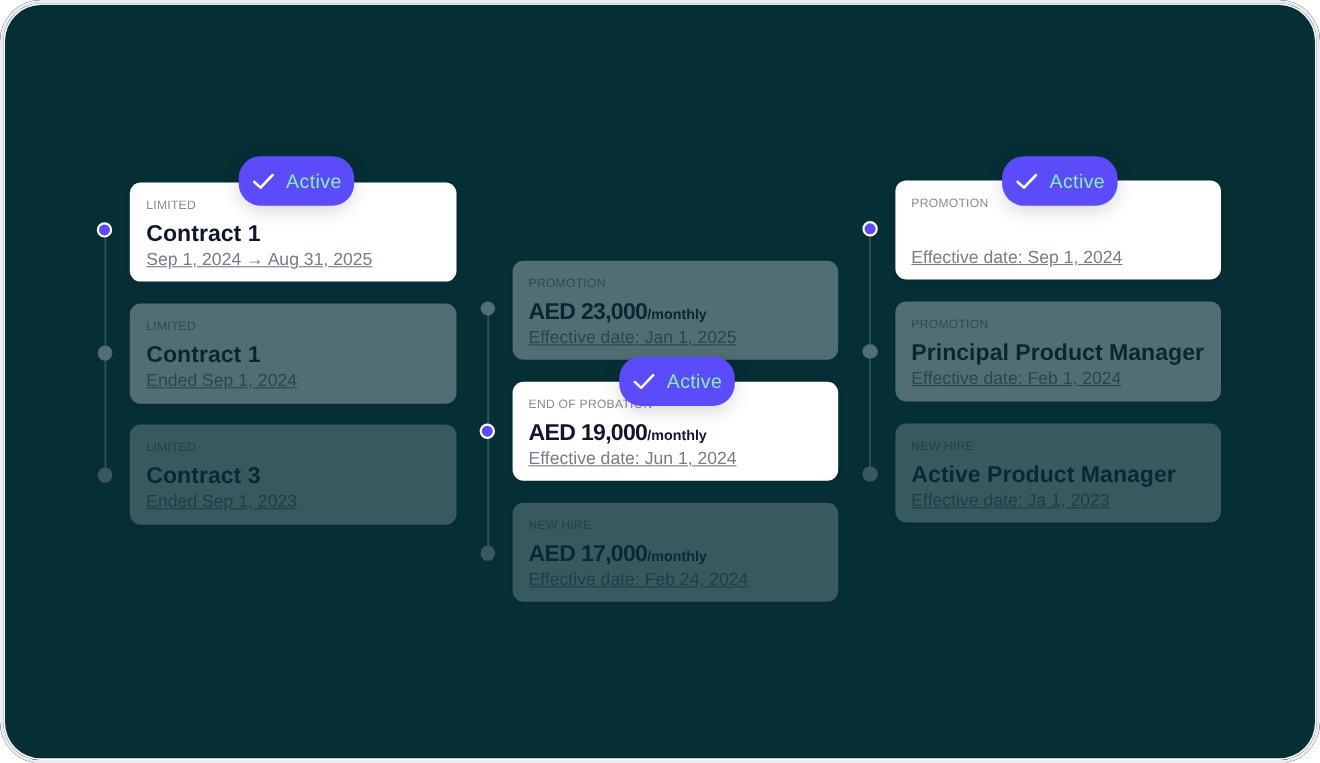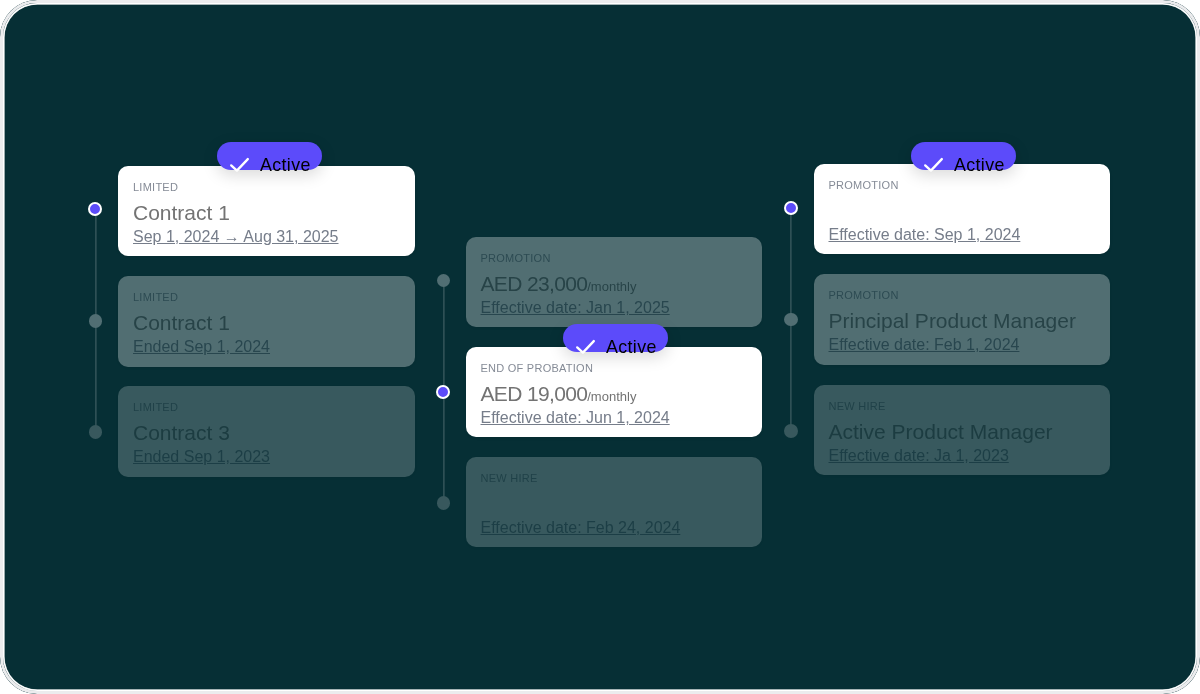--- a/index.html
+++ b/index.html
@@ -41,32 +41,32 @@
   .card{box-shadow:0 1px 3px rgba(0,0,0,.22);}
   .card.current{box-shadow:0 1px 3px rgba(0,0,0,.10);}
   .card.past{opacity:.30;}
   .card.faded{opacity:.20;}
 
   .kind{position:absolute;left:15px;top:15px;height:13px;
         font-size:11px;letter-spacing:0.25px;line-height:13px;
         color:#858b96;font-weight:400;white-space:nowrap;}
 
   .title{position:absolute;left:15px;top:34px;height:25px;
-         font-size:21px;line-height:25px;color:#737373;
-         font-weight:400;letter-spacing:0px;white-space:nowrap;}
+         font-size:21px;line-height:25px;color:#0f172a;
+         font-weight:700;letter-spacing:0px;white-space:nowrap;}
   .title .unit{font-size:13px;letter-spacing:0;}
   .title.amount{letter-spacing:-0.65px;}
 
   .meta{position:absolute;left:15px;top:64px;height:14px;
         font-size:16px;line-height:14px;color:#767d8a;
         font-weight:400;white-space:nowrap;text-decoration:underline;}
 
   
-  .badge{position:absolute;width:105.2px;height:28px;border-radius:20px;
-         background:#5c4bfa;color:#000000;box-sizing:border-box;
+  .badge{position:absolute;width:105.2px;height:45px;border-radius:20px;
+         background:#5c4bfa;color:#86efac;box-sizing:border-box;
          box-shadow:0 5px 16px rgba(0,0,0,.15);}
   .badge .bicon{position:absolute;left:11px;top:11px;}
   .badge .bicon svg{display:block;}
   .badge .blabel{position:absolute;left:43.3px;top:13.3px;height:21px;
                  font-size:17.8px;line-height:21px;letter-spacing:0.35px;
                  white-space:nowrap;}
 </style>
 </head>
 <body>
 
@@ -107,20 +107,21 @@
     <div class="title amount"><span>AED 23,000</span><span class="unit">/monthly</span></div>
     <div class="meta">Effective date: Jan 1, 2025</div>
   </div>
   <div class="card current" style="left:465.50px;top:347.00px;width:296.50px;height:90.10px;">
     <div class="kind">END OF PROBATION</div>
     <div class="title amount"><span>AED 19,000</span><span class="unit">/monthly</span></div>
     <div class="meta">Effective date: Jun 1, 2024</div>
   </div>
   <div class="card past faded" style="left:465.50px;top:457.00px;width:296.50px;height:90.10px;">
     <div class="kind">NEW HIRE</div>
+    <div class="title amount"><span>AED 17,000</span><span class="unit">/monthly</span></div>
     <div class="meta">Effective date: Feb 24, 2024</div>
   </div>
   <div class="dot" style="left:436.50px;top:273.60px;"></div>
   <div class="dot active" style="left:436.30px;top:384.70px;"></div>
   <div class="dot dim" style="left:436.50px;top:496.10px;"></div>
   <div class="badge" style="left:562.8px;top:323.6px;">
     <span class="bicon">
           <svg width="23" height="24" viewBox="0 0 23 24" fill="none">
             <path d="M3.2 12.4 L8.9 17.6 L19.8 6.1" stroke="#ffffff" stroke-width="2.35" stroke-linecap="round" stroke-linejoin="round"></path>
           </svg>

